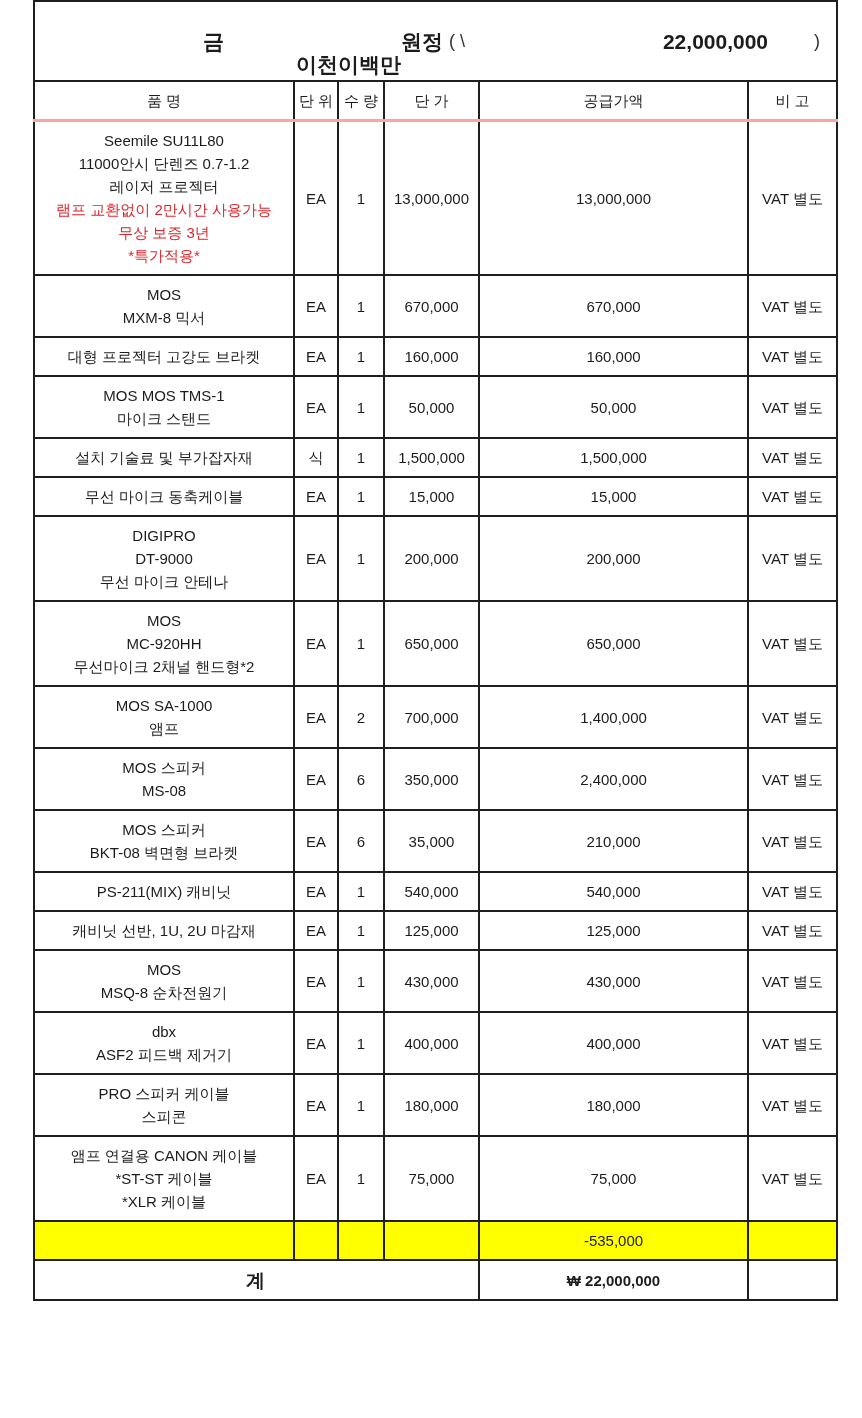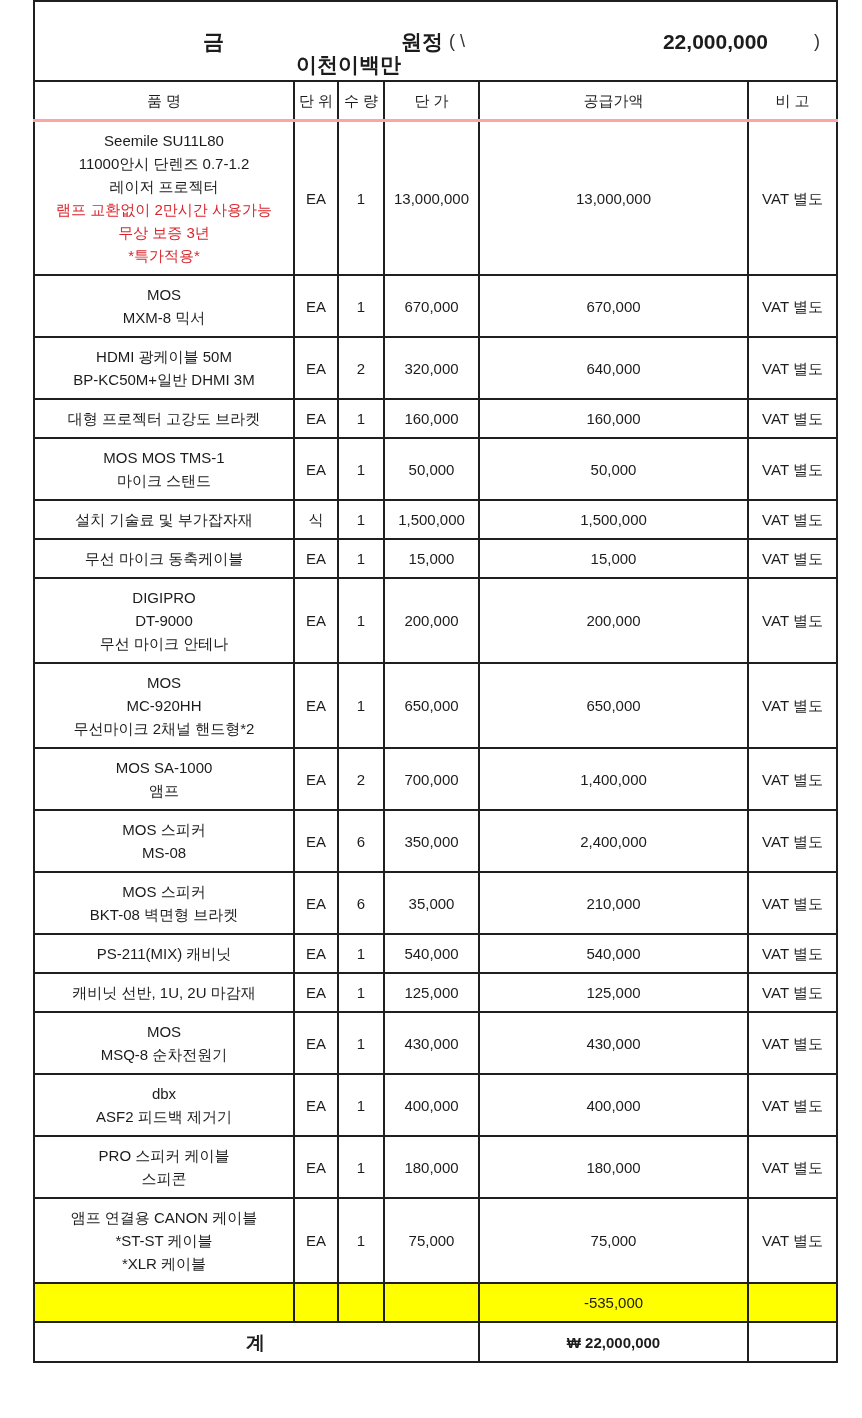--- a/index.html
+++ b/index.html
@@ -132,31 +132,20 @@
             <div class="name-line">MXM-8 믹서</div>
           </td>
           <td>EA</td>
           <td>1</td>
           <td>670,000</td>
           <td>670,000</td>
           <td>VAT 별도</td>
         </tr>
         <tr>
           <td class="name-cell">
-            <div class="name-line">HDMI 광케이블 50M</div>
-            <div class="name-line">BP-KC50M+일반 DHMI 3M</div>
-          </td>
-          <td>EA</td>
-          <td>2</td>
-          <td>320,000</td>
-          <td>640,000</td>
-          <td>VAT 별도</td>
-        </tr>
-        <tr>
-          <td class="name-cell">
             <div class="name-line">대형 프로젝터 고강도 브라켓</div>
           </td>
           <td>EA</td>
           <td>1</td>
           <td>160,000</td>
           <td>160,000</td>
           <td>VAT 별도</td>
         </tr>
         <tr>
           <td class="name-cell">

